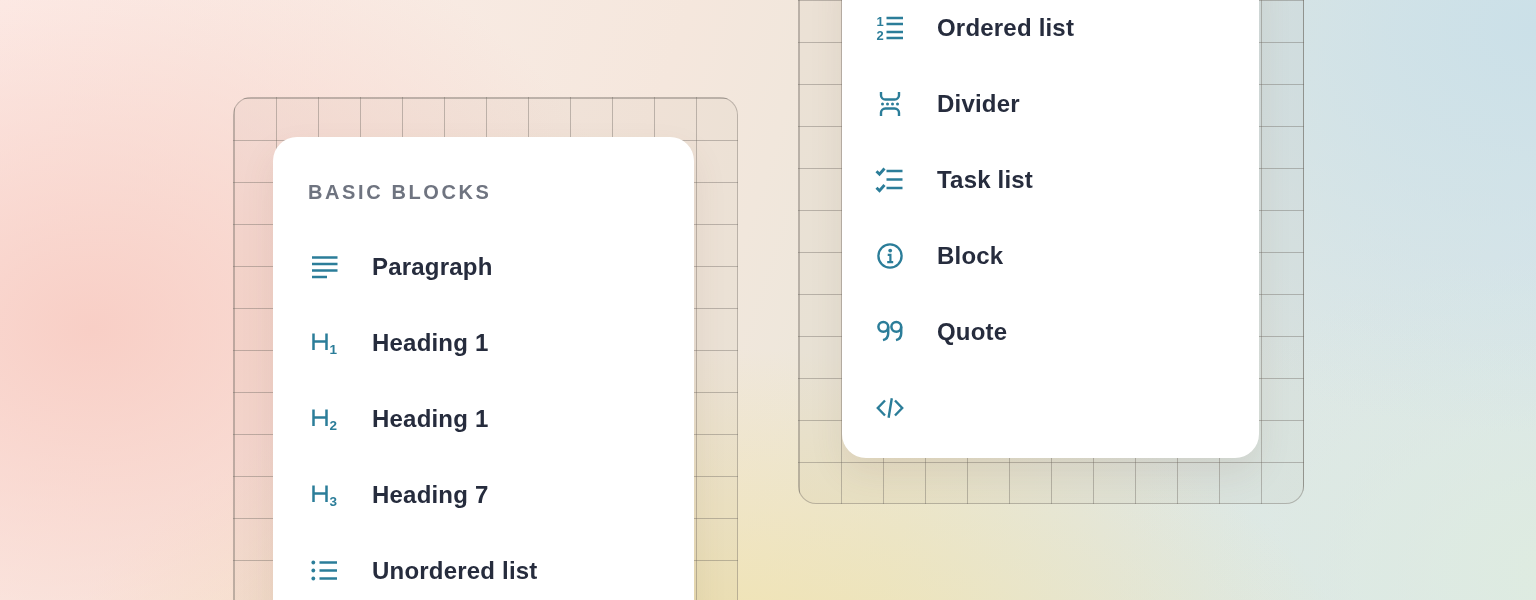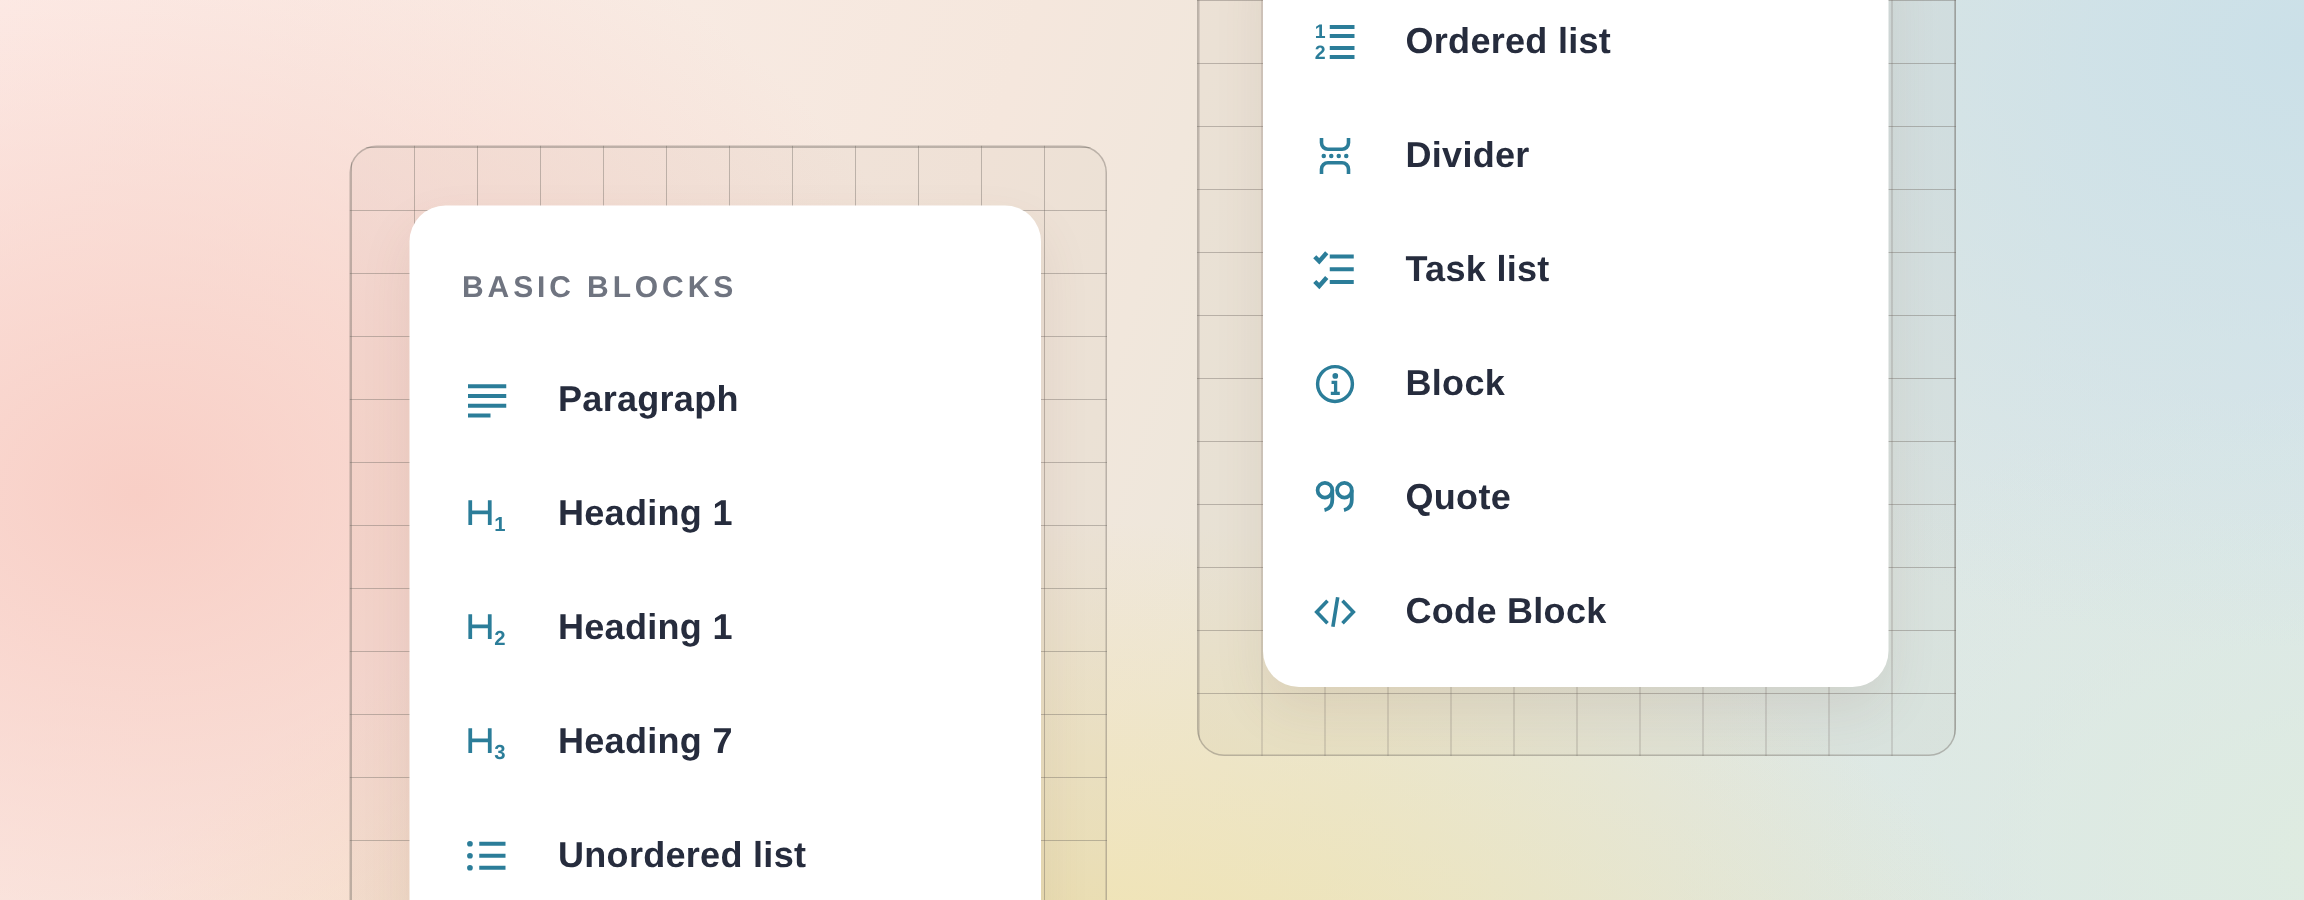--- a/index.html
+++ b/index.html
@@ -174,18 +174,17 @@
             </svg>
           </span>
     <span class="menu-label">Quote</span>
   </div>
         <div class="menu-item">
     <span class="menu-icon">
             <svg viewBox="0 0 34 34" width="34" height="34" fill="none">
               <path d="M12 9.5L4.8 17l7.2 7.5M22 9.5L29.2 17L22 24.5M18.8 7.2L15.6 26.8" stroke="#2b7d99" stroke-width="2.4"></path>
             </svg>
           </span>
-    <span class="menu-label">Code Block</span>
   </div>
       </div>
   </div>
 
 </div>
 
 </body></html>

